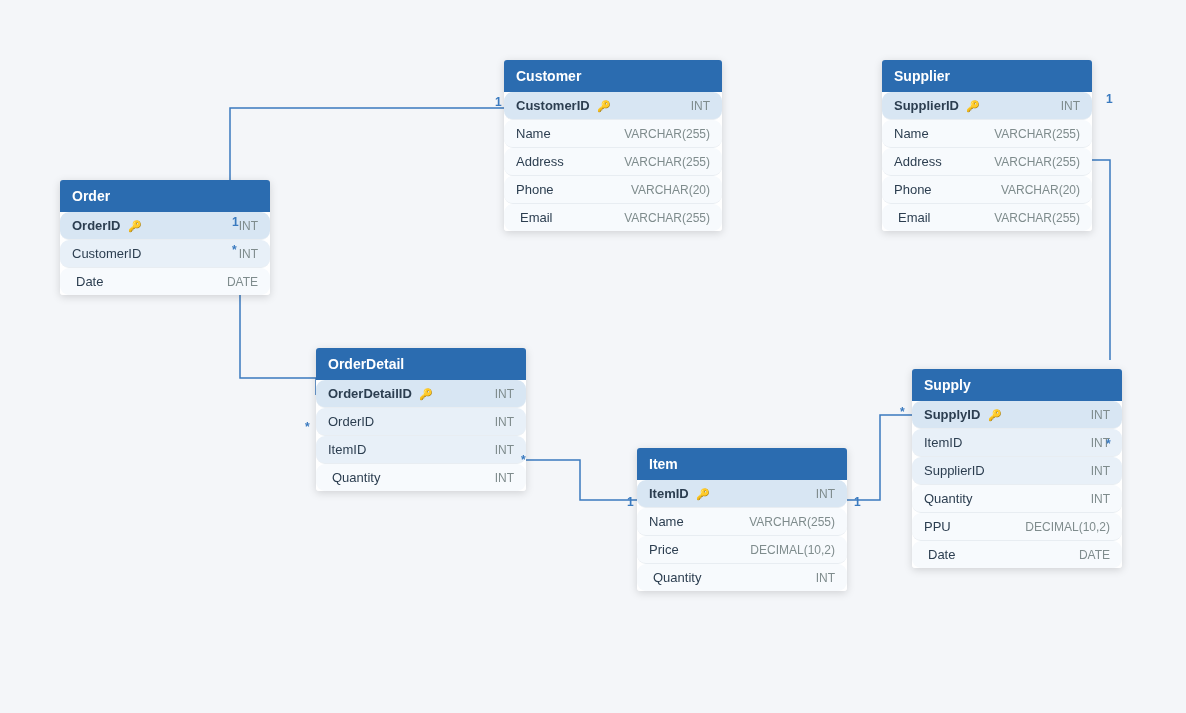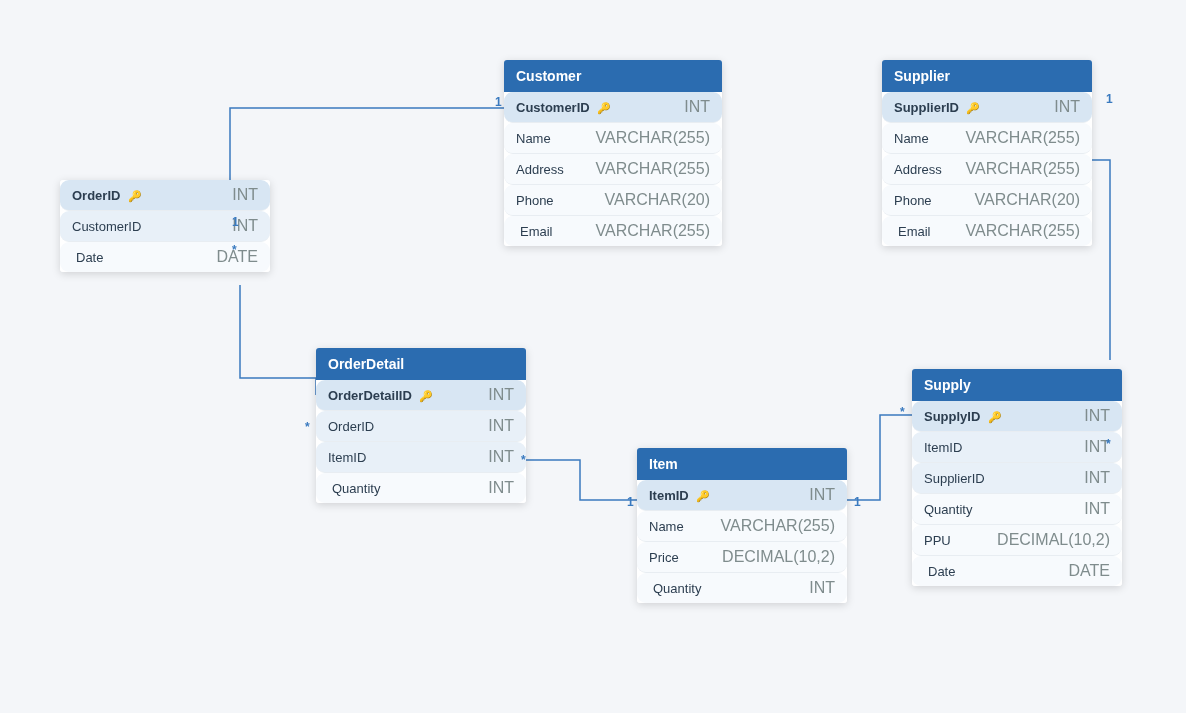--- a/index.html
+++ b/index.html
@@ -57,21 +57,21 @@
     }
     .field-name {
       color: #2c3e50;
       font-weight: 500;
     }
     .field-name.pk {
       font-weight: 700;
     }
     .field-type {
       color: #7f8c8d;
-      font-size: 16px;
+      font-size: 12px;
     }
     .pk-icon {
       display: inline-block;
       font-size: 11px;
       margin-left: 4px;
       color: #c0a000;
     }
     svg.connections {
       position: absolute;
       top: 0;
@@ -156,20 +156,21 @@
         <span class="field-type">VARCHAR(20)</span>
       </div>
       <div class="table-row normal-row">
         <span class="field-name">Email</span>
         <span class="field-type">VARCHAR(255)</span>
       </div>
     </div>
   </div>
 
   <div class="db-table" style="left:60px; top:180px; width:175px;">
+    <div class="table-header">Order</div>
     <div class="table-rows">
       <div class="table-row pk-row">
         <span class="field-name pk">OrderID <span class="pk-icon">🔑</span></span>
         <span class="field-type">INT</span>
       </div>
       <div class="table-row fk-row">
         <span class="field-name">CustomerID</span>
         <span class="field-type">INT</span>
       </div>
       <div class="table-row normal-row">

